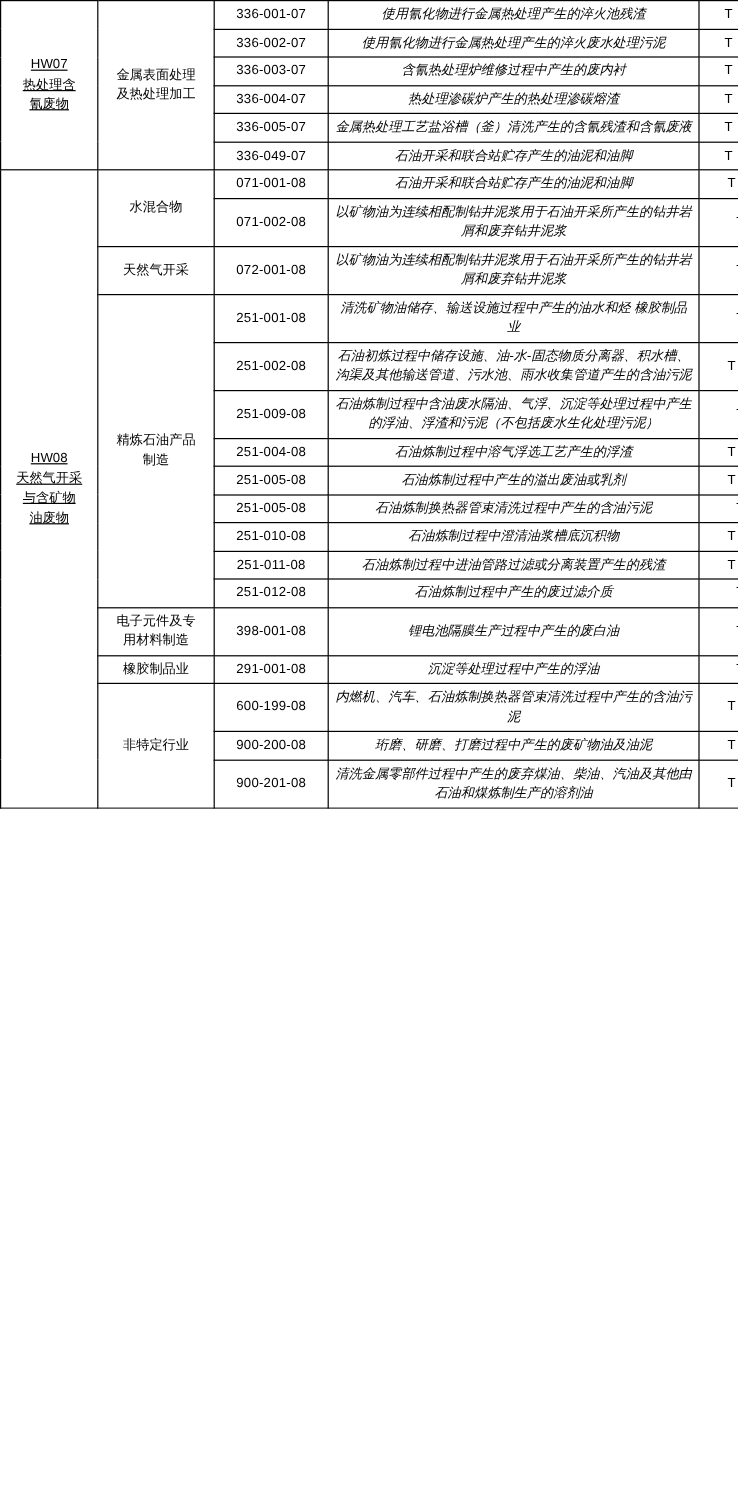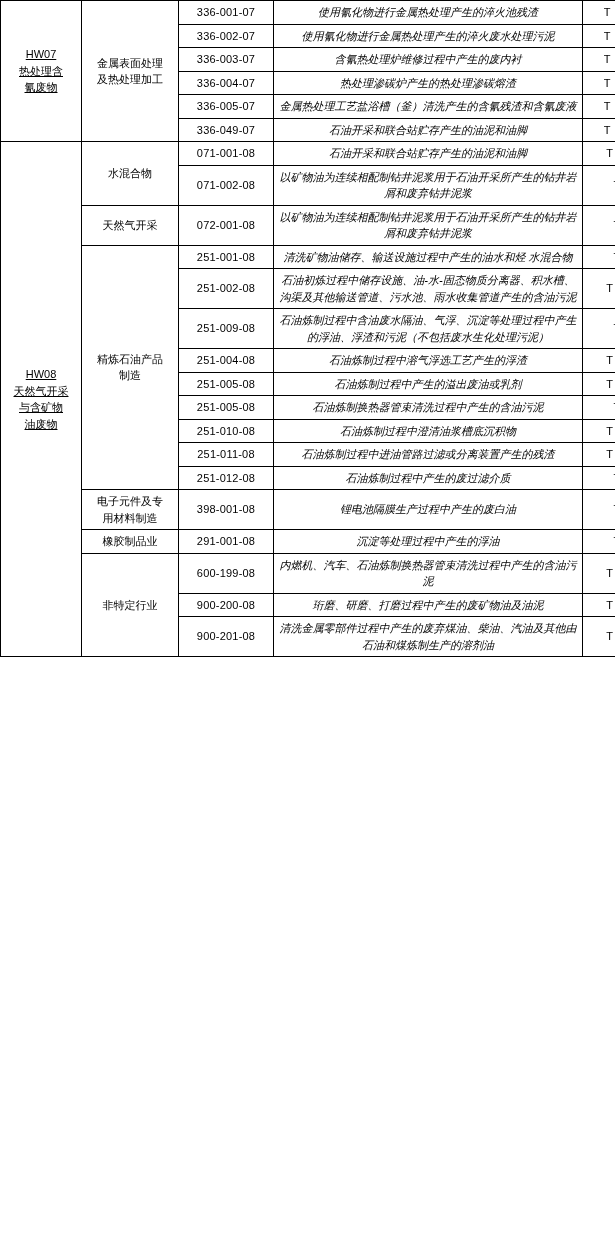--- a/index.html
+++ b/index.html
@@ -130,21 +130,21 @@
       <td class="col-desc">以矿物油为连续相配制钻井泥浆用于石油开采所产生的钻井岩屑和废弃钻井泥浆</td>
       <td class="col-char">T</td>
     </tr>
 
     <tr>
       <td class="col-industry" rowspan="9">
         <div>精炼石油产品</div>
         <div>制造</div>
       </td>
       <td class="col-code">251-001-08</td>
-      <td class="col-desc">清洗矿物油储存、输送设施过程中产生的油水和烃 水混合物</td>
+      <td class="col-desc">清洗矿物油储存、输送设施过程中产生的油水和烃 橡胶制品业</td>
       <td class="col-char">T</td>
     </tr>
     <tr>
       <td class="col-code">251-002-08</td>
       <td class="col-desc">石油初炼过程中储存设施、油-水-固态物质分离器、积水槽、沟渠及其他输送管道、污水池、雨水收集管道产生的含油污泥</td>
       <td class="col-char">T，I</td>
     </tr>
     <tr>
       <td class="col-code">251-009-08</td>
       <td class="col-desc">石油炼制过程中含油废水隔油、气浮、沉淀等处理过程中产生的浮油、浮渣和污泥（不包括废水生化处理污泥）</td>

